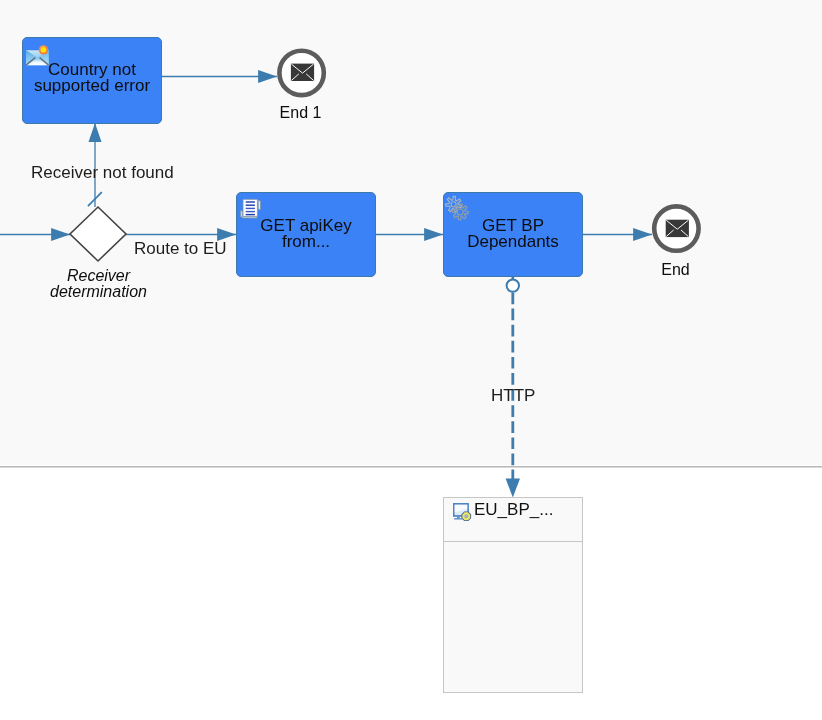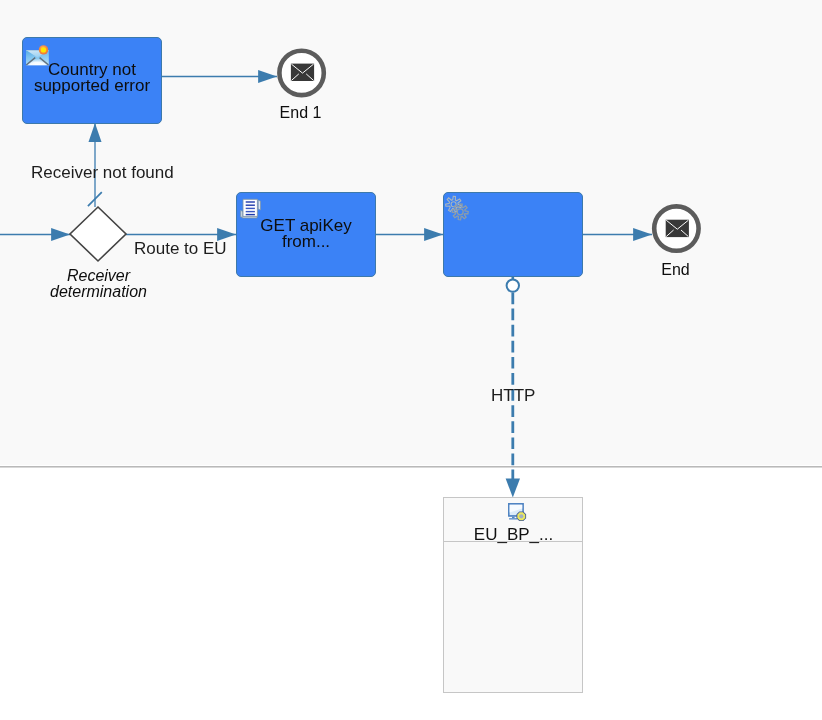--- a/index.html
+++ b/index.html
@@ -12,21 +12,21 @@
   .lane-div2{position:absolute;left:0;top:467px;width:822px;height:1px;background:#d8d8d8;}
   svg.layer{position:absolute;left:0;top:0;width:822px;height:720px;overflow:visible;}
   .task{position:absolute;background:#3b82f6;border:1.6px solid #3d79aa;border-radius:5px;
         box-sizing:border-box;}
   .task-label{position:absolute;left:0;right:0;text-align:center;color:#0d0d0d;
         font-size:17px;line-height:16px;}
   .evt-label{position:absolute;text-align:center;color:#0d0d0d;font-size:16px;line-height:16px;}
   .flow-label{position:absolute;color:#1d1d1d;font-size:17px;line-height:16px;white-space:nowrap;}
   .subproc{position:absolute;background:#f9f9f9;border:1.5px solid #c6c6c6;box-sizing:border-box;}
   .subproc-hdr{position:absolute;left:0;top:0;right:0;height:44px;border-bottom:1px solid #c6c6c6;
-        box-sizing:border-box;display:flex;align-items:center;flex-direction:column;}
+        box-sizing:border-box;display:flex;}
   .subproc-title{font-size:17px;color:#111;}
 </style>
 </head>
 <body>
 
 <div id="canvas">
   <div class="lane-top"></div>
   <div class="lane-div"></div>
   <div class="lane-div2"></div>
 
@@ -156,20 +156,24 @@
     <svg class="task-icon" width="26" height="26" viewBox="0 0 26 26" style="position:absolute;left:1px;top:3px;overflow:visible;">
       <g fill="none" stroke="#a5b4c0" stroke-width="1.15" stroke-linejoin="miter">
         <path d="M8.32,0.20 L10.46,0.42 L10.38,4.07 L11.47,4.73 L14.68,3.00 L15.84,4.80 L12.94,7.02 L13.10,8.28 L16.46,9.71 L15.77,11.74 L12.23,10.86 L11.35,11.77 L12.32,15.28 L10.30,16.02 L8.79,12.70 L7.52,12.57 L5.38,15.52 L3.55,14.40 L5.20,11.15 L4.51,10.08 L0.87,10.25 L0.60,8.12 L4.18,7.38 L4.58,6.18 L2.18,3.43 L3.68,1.89 L6.48,4.23 L7.67,3.80 Z"></path>
         <circle cx="8.6" cy="8.2" r="2.5"></circle>
       </g>
       <g fill="none" stroke="#8e9da9" stroke-width="1.25" stroke-linejoin="miter">
         <path d="M23.19,15.41 L22.95,17.77 L19.84,17.67 L19.32,18.63 L21.13,21.17 L19.29,22.68 L17.16,20.40 L16.11,20.72 L15.59,23.79 L13.23,23.55 L13.33,20.44 L12.37,19.92 L9.83,21.73 L8.32,19.89 L10.60,17.76 L10.28,16.71 L7.21,16.19 L7.45,13.83 L10.56,13.93 L11.08,12.97 L9.27,10.43 L11.11,8.92 L13.24,11.20 L14.29,10.88 L14.81,7.81 L17.17,8.05 L17.07,11.16 L18.03,11.68 L20.57,9.87 L22.08,11.71 L19.80,13.84 L20.12,14.89 Z"></path>
         <circle cx="15.2" cy="15.8" r="3.0"></circle>
       </g>
     </svg>
+    <div class="task-label" style="top:25px;">
+        <div>GET BP</div>
+        <div>Dependants</div>
+      </div>
   </div>
 
   <div class="evt-label" style="left:240px;top:105px;width:121px;">End 1</div>
   <div class="evt-label" style="left:615px;top:262px;width:121px;">End</div>
   <div class="evt-label" style="left:38px;top:268px;width:121px;font-style:italic;">
       <div>Receiver</div>
       <div>determination</div>
     </div>
 
   <div class="flow-label" style="left:31px;top:165px;text-align:right;">Receiver not found</div>

